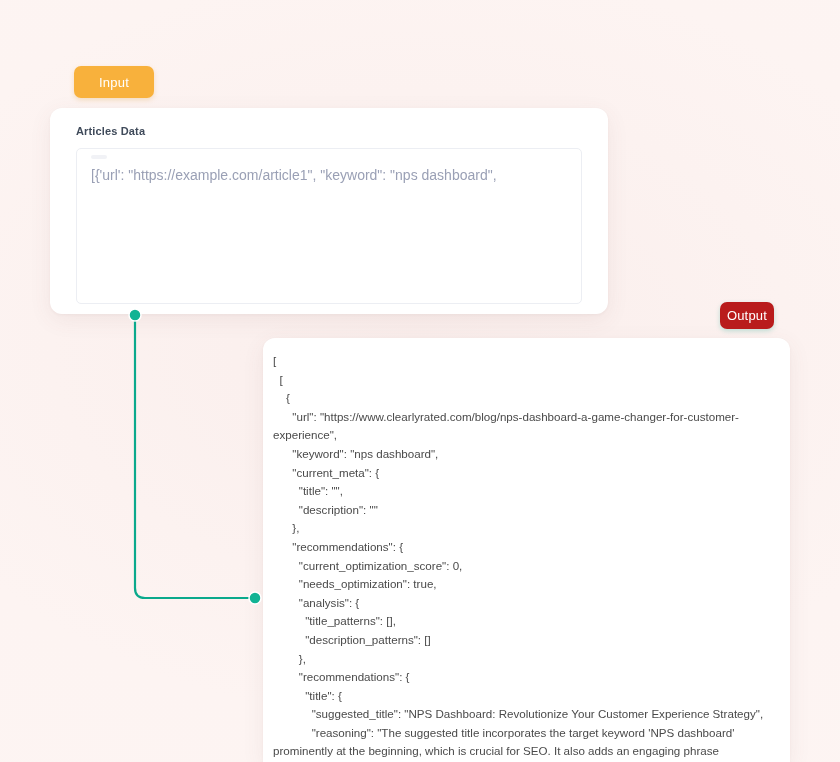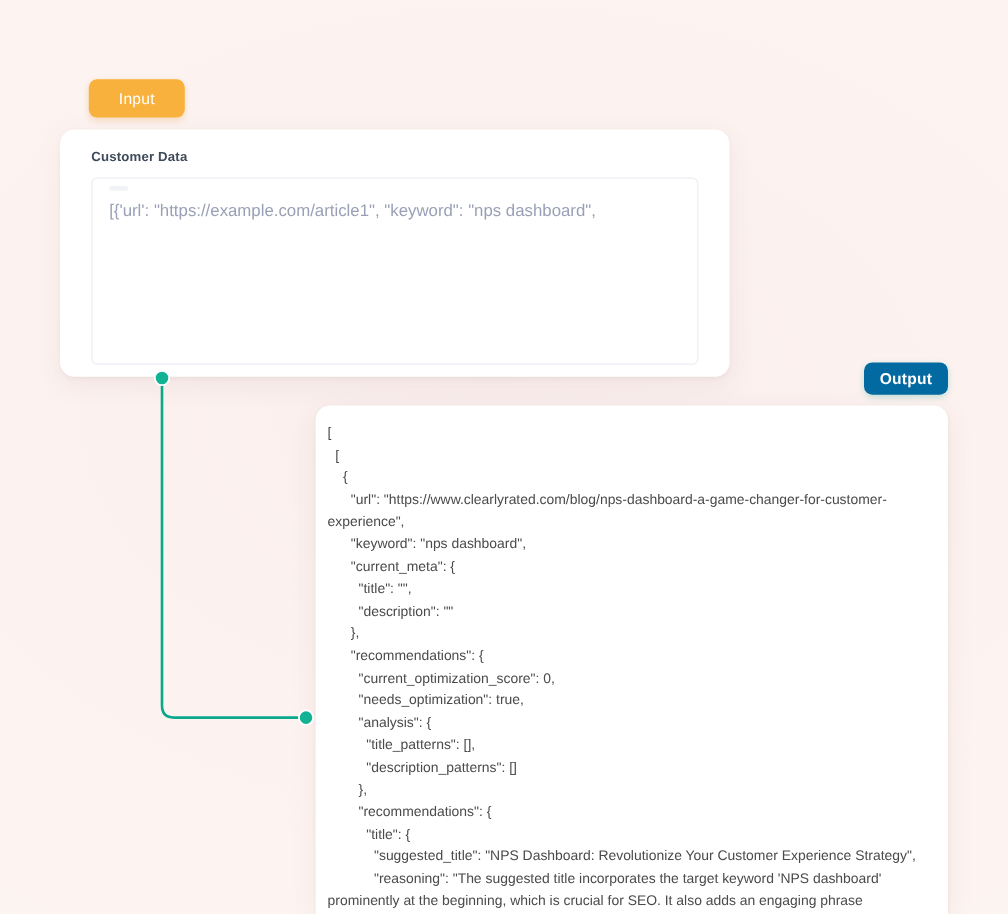--- a/index.html
+++ b/index.html
@@ -42,25 +42,24 @@
     top: 66px;
     width: 80px;
     height: 32px;
     background: #f8b13c;
     box-shadow: 0 2px 5px rgba(225,160,60,.28);
     margin-left: 24px;
   }
   .badge-output {
     left: 720px;
     top: 302px;
-    width: 70px;
+    width: 54px;
     height: 27px;
-    background: #0369a1;
+    background: #b91c1c;
     box-shadow: 0 2px 5px rgba(10,169,140,.25);
-    font-weight: bold;
   }
 
   
   .card {
     position: absolute;
     background: #ffffff;
     border-radius: 12px;
     z-index: 4;
   }
   .card-input {
@@ -148,21 +147,21 @@
   }
 </style>
 </head>
 <body>
 
 <div class="bg-wash"></div>
 
 <div class="badge badge-input">Input</div>
 
 <div class="card card-input">
-  <div class="field-label">Customer Data</div>
+  <div class="field-label">Articles Data</div>
   <div class="textarea-box">
     <div class="textarea-ghost"></div>
     <div class="textarea-value">[{'url': "https://example.com/article1", "keyword": "nps dashboard",</div>
   </div>
 </div>
 
 <svg class="connector" viewBox="0 0 840 762" width="840" height="762">
   <path d="M135 315 L135 588 Q135 598 145 598 L255 598" fill="none" stroke="#0aa98c" stroke-width="2.2"></path>
   <circle cx="135" cy="315" r="6" fill="#12b394" stroke="#ffffff" stroke-width="1.5"></circle>
   <circle cx="255" cy="598" r="6" fill="#12b394" stroke="#ffffff" stroke-width="1.5"></circle>

